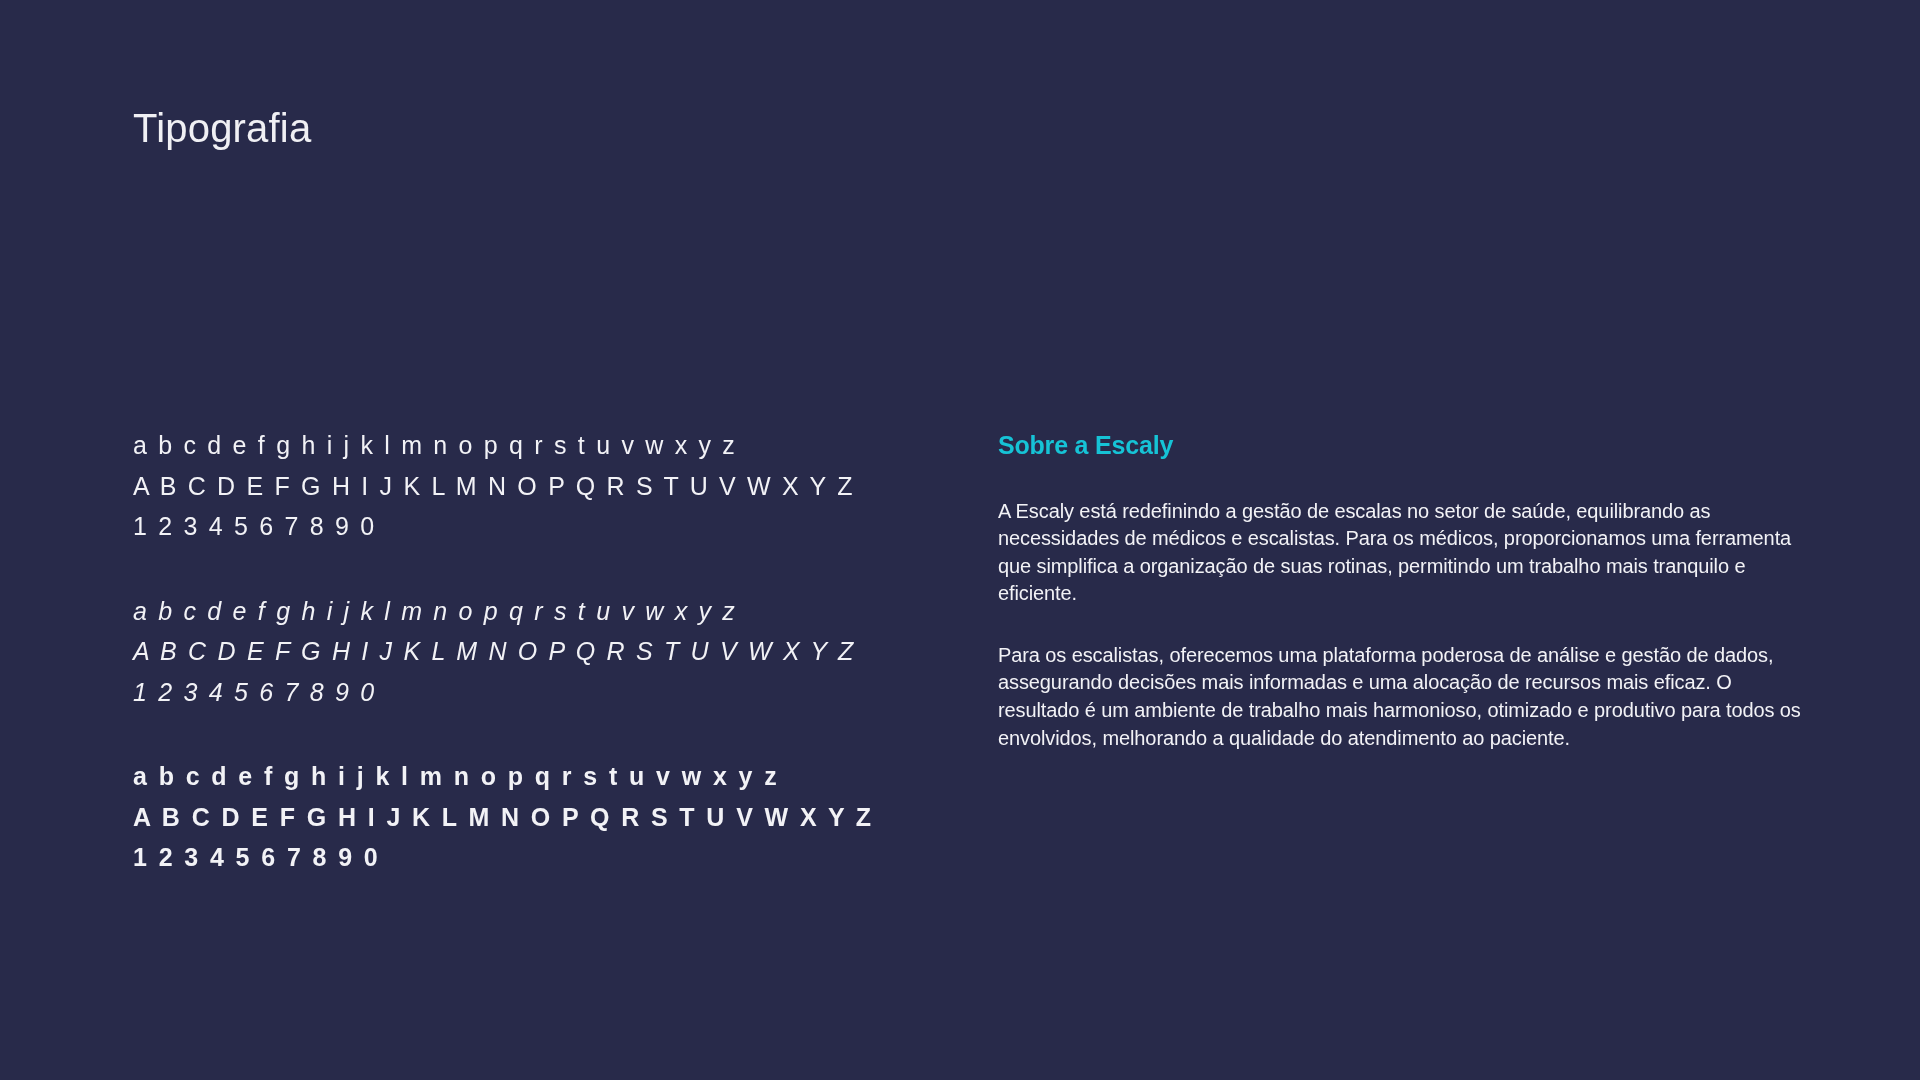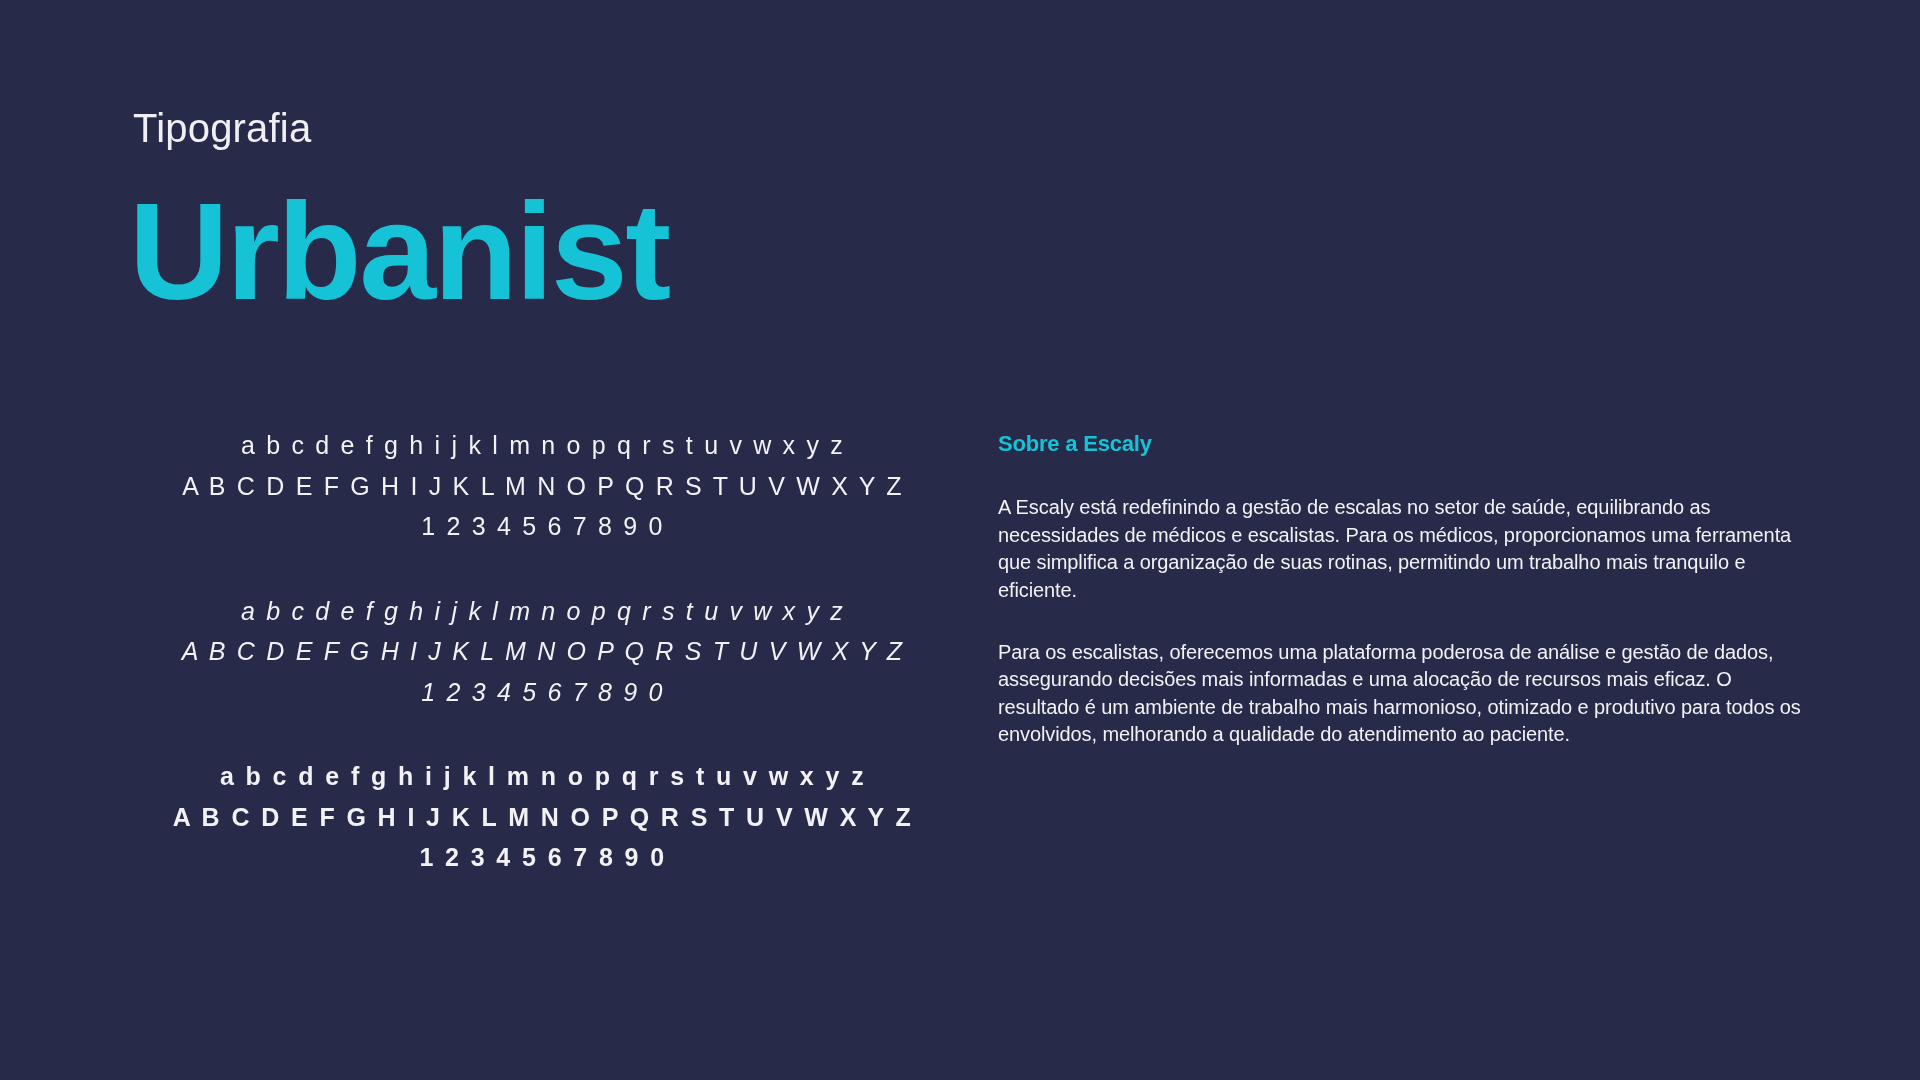--- a/index.html
+++ b/index.html
@@ -60,21 +60,20 @@
 
   .specimens {
     position: absolute;
     left: 0;
     top: 425px;
     width: 820px;
   }
 
   .specimen {
     margin-bottom: 44px;
-    text-align: center;
   }
   .specimen:last-child { margin-bottom: 0; }
 
   .specimen-line {
     display: block;
     white-space: nowrap;
     line-height: 1.62;
     color: #f2f2f6;
   }
 
@@ -98,21 +97,21 @@
 
   
   .right-col {
     position: absolute;
     left: 998px;
     top: 432px;
     width: 810px;
   }
 
   .section-heading {
-    font-size: 22px;
+    font-size: 25px;
     font-weight: 700;
     color: #16c3d6;
     letter-spacing: -0.2px;
     line-height: 1.1;
     margin: 0 0 38px 0;
   }
 
   .body-paragraph {
     font-size: 20px;
     font-weight: 300;
@@ -125,21 +124,20 @@
 </style>
 </head>
 <body>
 
 <div class="slide">
 
   <div class="left-col">
 
     <div class="eyebrow">Tipografia</div>
 
-    <div class="display-name">Urbanist</div>
 
     <div class="specimens">
 
       <div class="specimen spec-light">
         <span class="specimen-line">a b c d e f g h i j k l m n o p q r s t u v w x y z</span>
         <span class="specimen-line">A B C D E F G H I J K L M N O P Q R S T U V W X Y Z</span>
         <span class="specimen-line">1 2 3 4 5 6 7 8 9 0</span>
       </div>
 
       <div class="specimen spec-italic">

